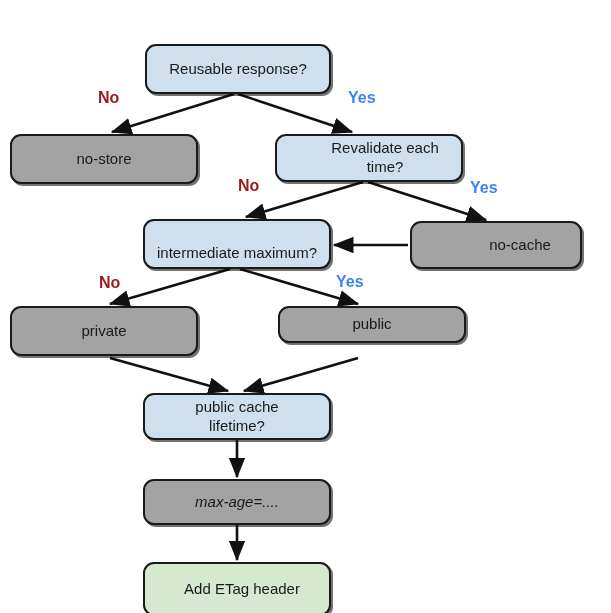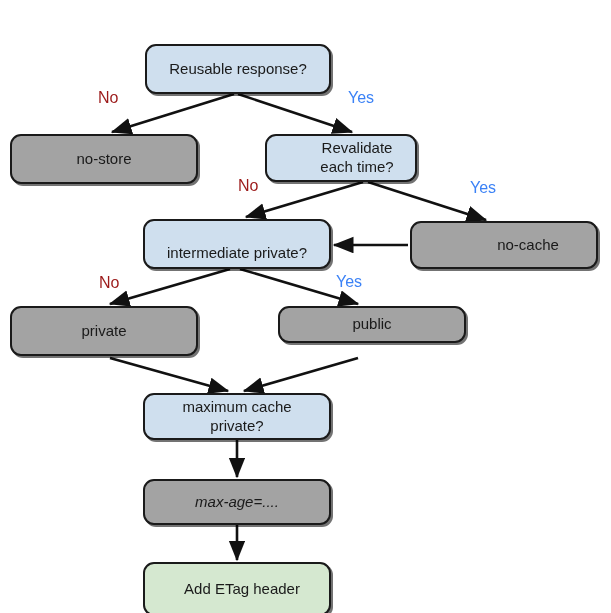--- a/index.html
+++ b/index.html
@@ -40,21 +40,21 @@
     z-index: 3;
     box-shadow: 2px 2px 0 rgba(0,0,0,0.55);
   }
   .node.decision { background: #cfdfee; }
   .node.action   { background: #a3a3a3; }
   .node.final    { background: #d5e8d0; }
   .node .label { padding: 0 6px; }
   .edge-label {
     position: absolute;
     font-size: 16px;
-    font-weight: normal;
+    font-weight: bold;
     z-index: 4;
     white-space: nowrap;
   }
   .edge-label.no  { color: #9c1a1a; }
   .edge-label.yes { color: #3b82f6; }
 </style>
 </head>
 <body>
 
 <div id="canvas">
@@ -92,47 +92,47 @@
   </svg>
 
   <div class="node decision" style="left:145px; top:25px; width:186px; height:50px;">
     <span class="label">Reusable response?</span>
   </div>
 
   <div class="node action" style="left:10px; top:115px; width:188px; height:50px;">
     <span class="label">no-store</span>
   </div>
 
-  <div class="node decision" style="left:265px; top:115px; width:152px; height:48px;padding-left:32px;">
+  <div class="node decision" style="left:275px; top:115px; width:188px; height:48px;padding-left:32px;">
     <span class="label">Revalidate each time?</span>
   </div>
 
-  <div class="node action" style="left:410px; top:202px; width:188px; height:48px;padding-left:48px;">
+  <div class="node action" style="left:410px; top:202px; width:172px; height:48px;padding-left:48px;">
     <span class="label">no-cache</span>
   </div>
 
   <div class="node decision" style="left:143px; top:200px; width:188px; height:50px;">
     <span class="label">
       <br>
-      <span>intermediate private?</span>
+      <span>intermediate maximum?</span>
     </span>
   </div>
 
   <div class="node action" style="left:10px; top:287px; width:188px; height:50px;justify-content:center;">
     <span class="label">private</span>
   </div>
 
   <div class="node action" style="left:278px; top:287px; width:188px; height:37px;">
     <span class="label">public</span>
   </div>
 
   <div class="node decision" style="left:143px; top:374px; width:188px; height:47px;">
     <span class="label">
-      <span>maximum cache</span><br>
-      <span>private?</span>
+      <span>public cache</span><br>
+      <span>lifetime?</span>
     </span>
   </div>
 
   <div class="node action" style="left:143px; top:460px; width:188px; height:46px;font-style:italic;">
     <span class="label">max-age=....</span>
   </div>
 
   <div class="node final" style="left:143px; top:543px; width:188px; height:54px;padding-left:10px;">
     <span class="label">Add ETag header</span>
   </div>

